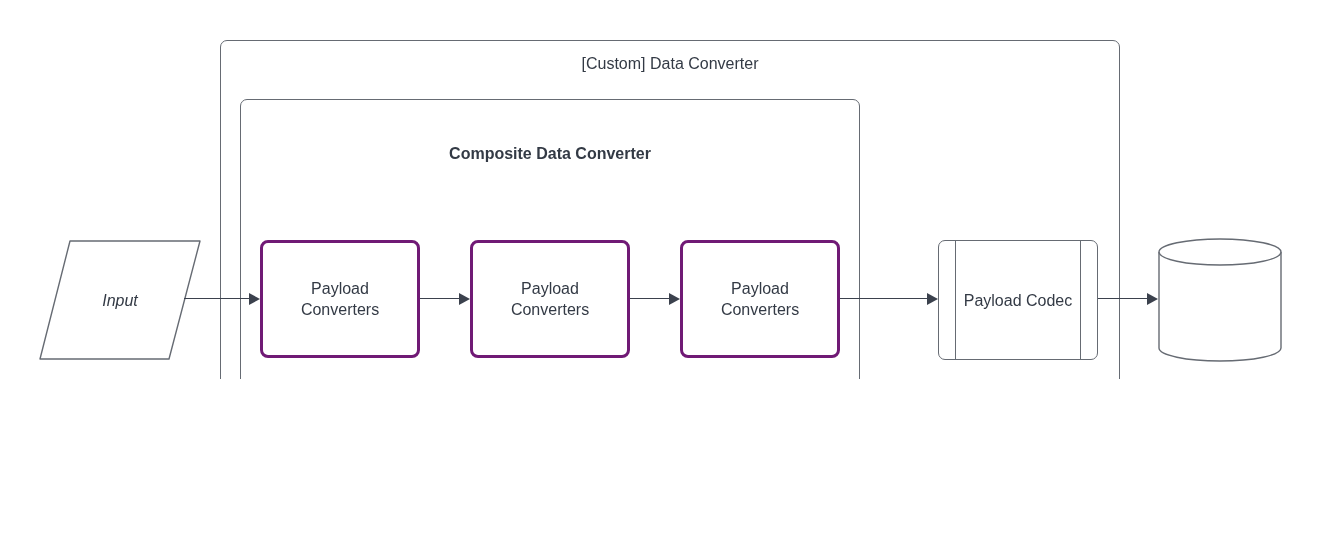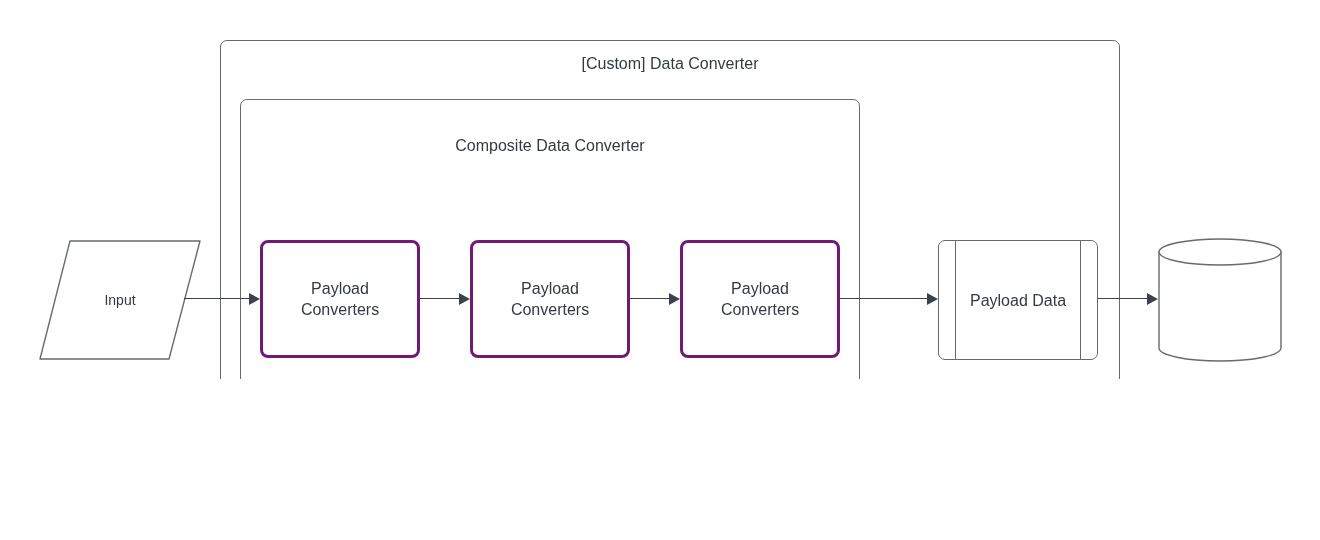--- a/index.html
+++ b/index.html
@@ -29,21 +29,21 @@
     left: 0;
     width: 100%;
     text-align: center;
     font-size: 16px;
     line-height: 19px;
     color: #333a45;
   }
   #outer-group { left: 220px; top: 40px; width: 900px; height: 458px; }
   #outer-group .group-title { top: 13px; }
   #composite-group { left: 240px; top: 99px; width: 620px; height: 361px; }
-  #composite-group .group-title { top: 36px; }
+  #composite-group .group-title { top: 44px; font-weight: bold; }
 
   
   .node {
     position: absolute;
     box-sizing: border-box;
     display: flex;
     align-items: center;
     justify-content: center;
     text-align: center;
     font-size: 16px;
@@ -77,22 +77,23 @@
   #codec-box .side-bar.left  { left: 16px; }
   #codec-box .side-bar.right { right: 16px; }
 
   
   .shape-holder {
     position: absolute;
     display: flex;
     align-items: center;
     justify-content: center;
     text-align: right;
-    font-size: 14px;
+    font-size: 16px;
     line-height: 21px;
+    font-style: italic;
   }
   .shape-holder svg {
     position: absolute;
     left: 0;
     top: 0;
   }
   .shape-holder .label {
     position: relative;
     z-index: 2;
     max-width: 110px;
@@ -157,21 +158,21 @@
   <div id="payload-box-2" class="node rounded-rect">
     <span class="label">Payload Converters</span>
   </div>
   <div id="payload-box-3" class="node rounded-rect">
     <span class="label">Payload Converters</span>
   </div>
 
   <div id="codec-box" class="node">
     <div class="side-bar left"></div>
     <div class="side-bar right"></div>
-    <span class="label">Payload Data</span>
+    <span class="label">Payload Codec</span>
   </div>
 
   <div id="storage-shape" class="shape-holder">
     <svg width="124" height="124" viewBox="0 0 124 124">
       <path d="M1 14 L1 110 A61 13 0 0 0 123 110 L123 14" fill="#ffffff" stroke="#666b73" stroke-width="1.4"></path>
       <ellipse cx="62" cy="14" rx="61" ry="13" fill="#ffffff" stroke="#666b73" stroke-width="1.4"></ellipse>
     </svg>
   </div>
 
   <div id="arrow-1" class="arrow">

